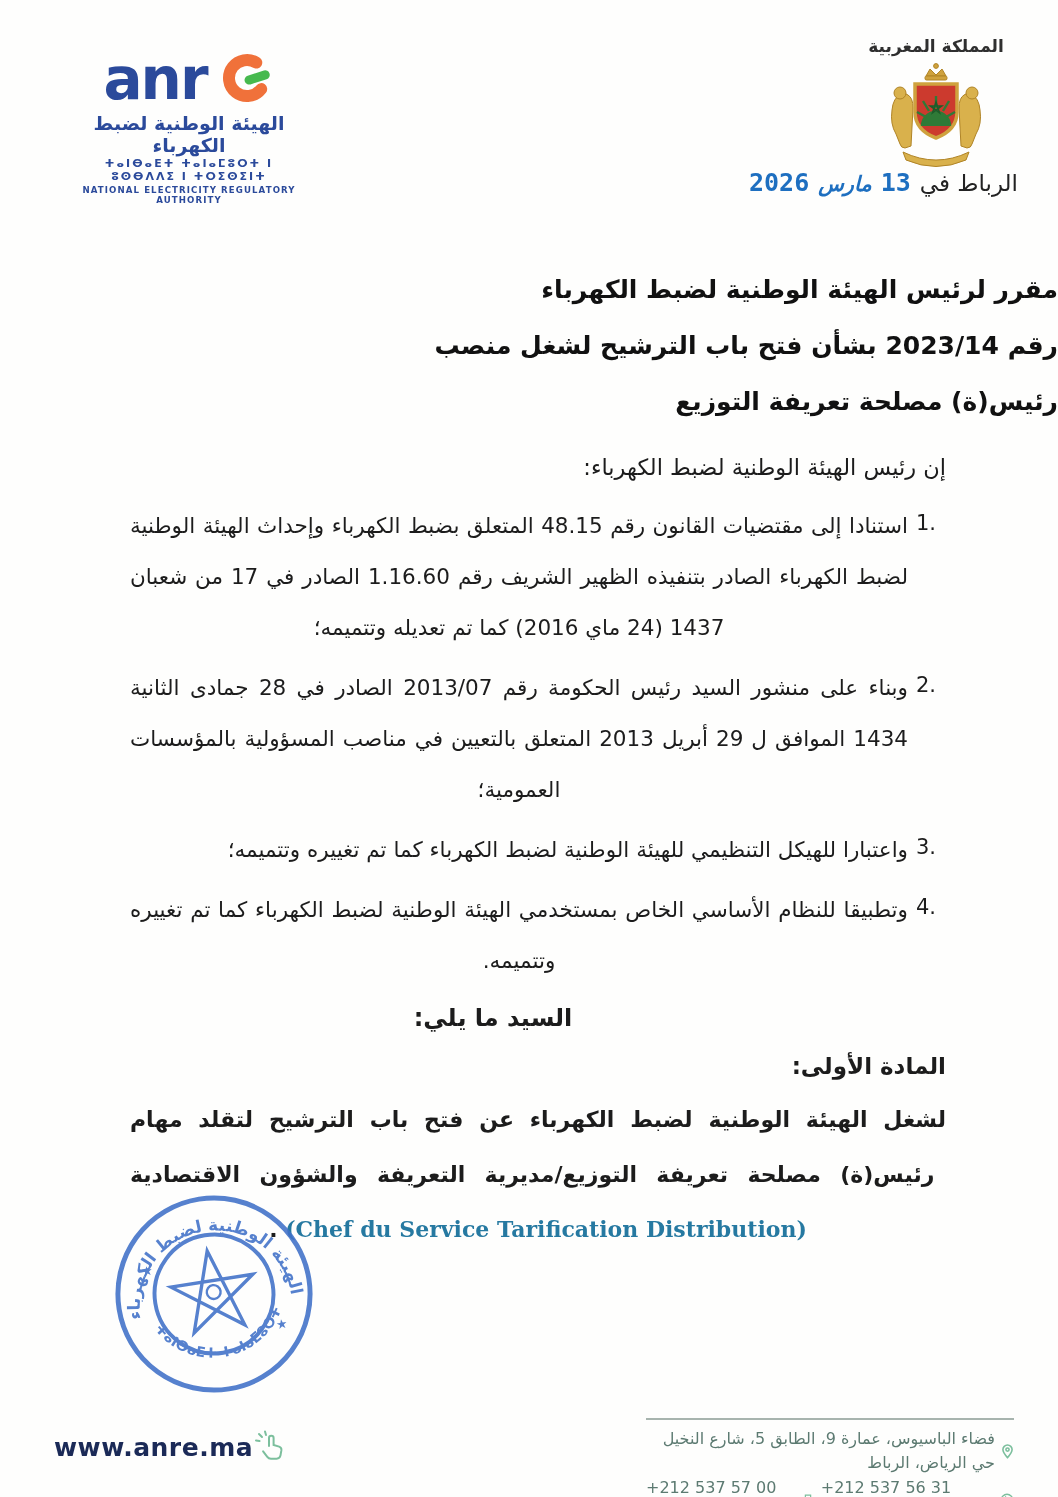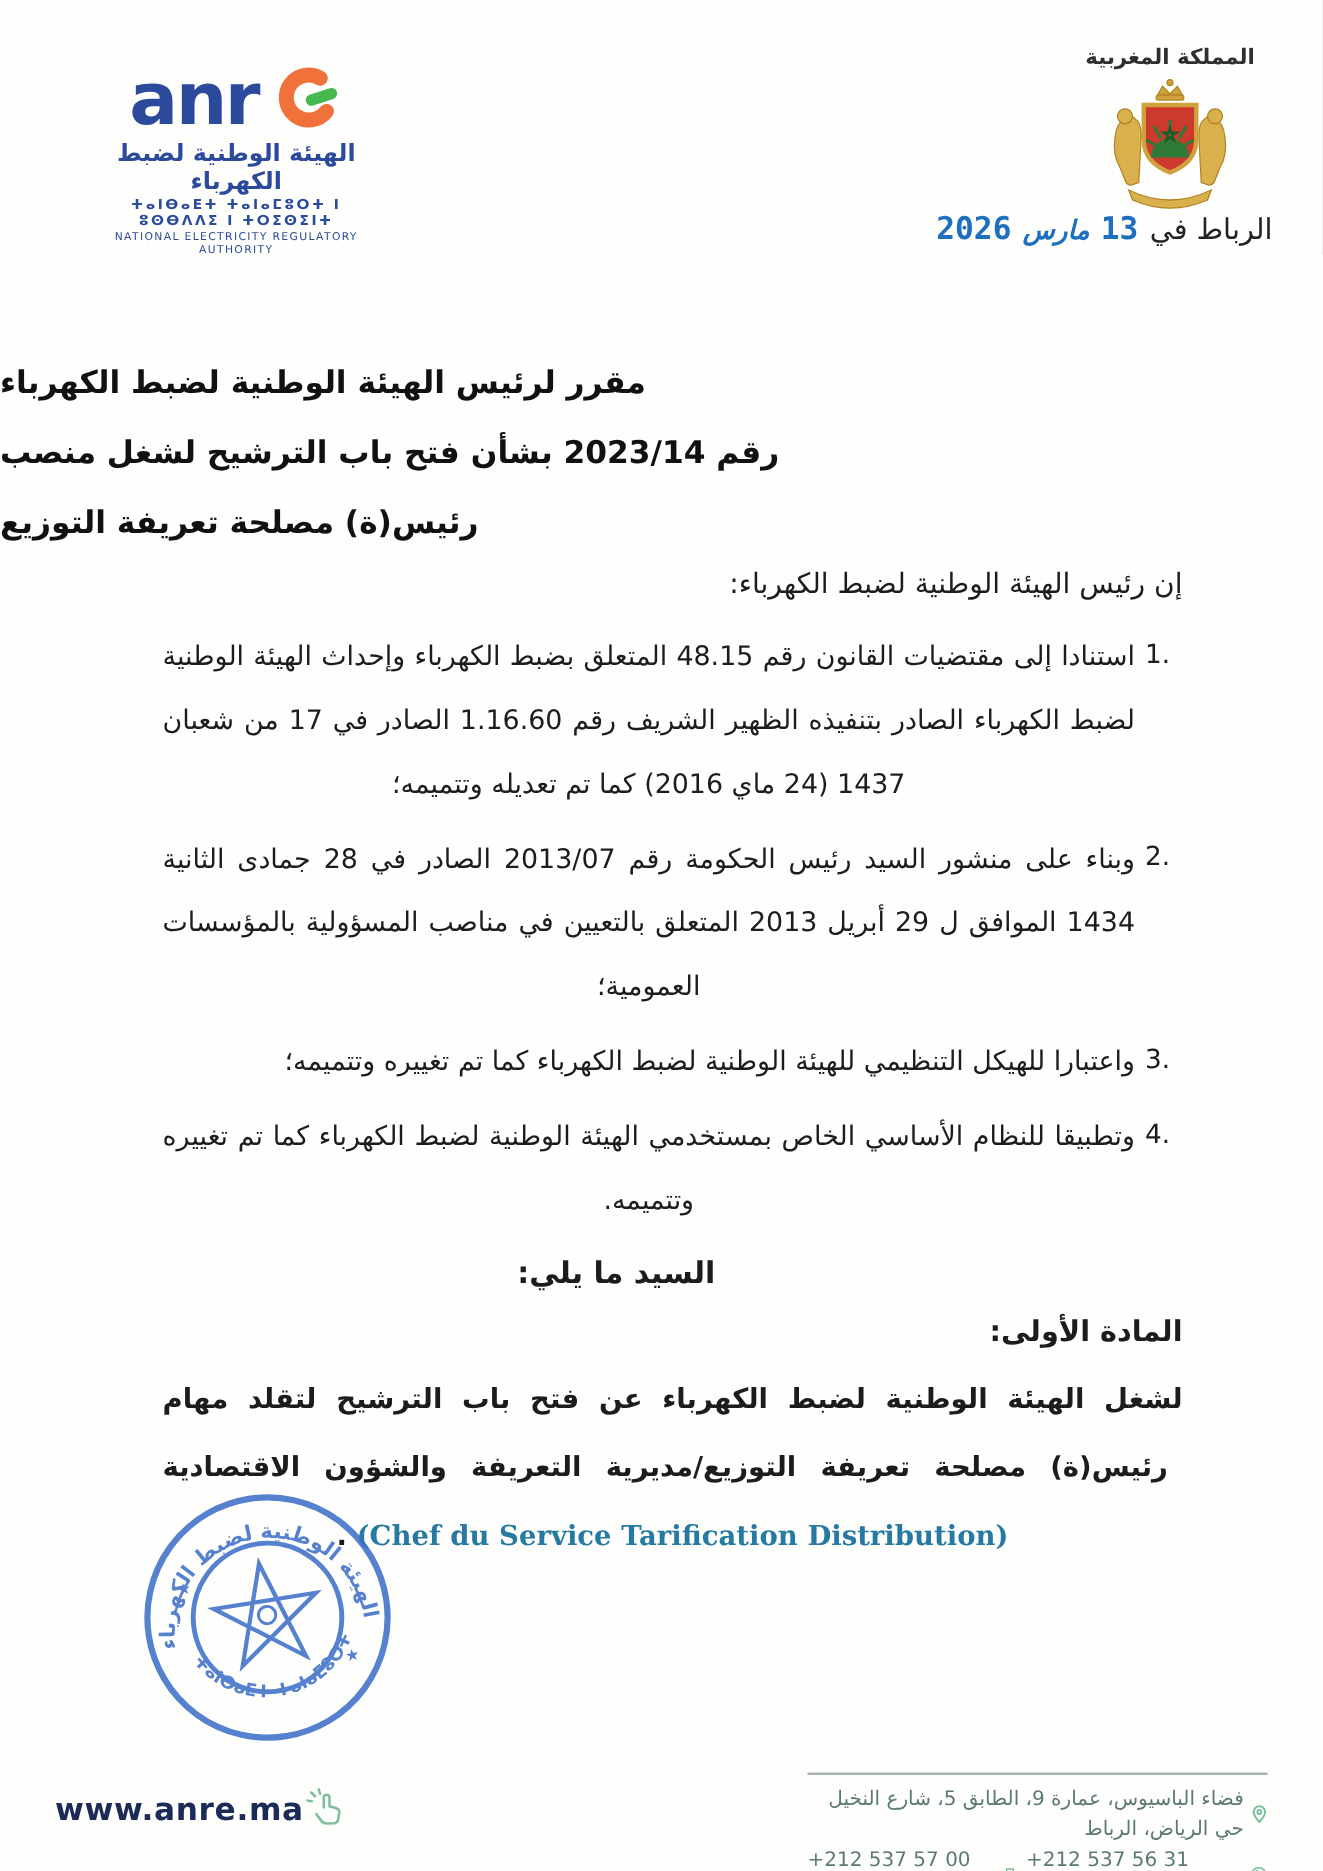--- a/index.html
+++ b/index.html
@@ -8,51 +8,51 @@
     position:relative; width:1058px; height:1497px; margin:0 auto;
     background:#fefefd; overflow:hidden;
     font-family:"DejaVu Sans", sans-serif; color:#1c1c1c;
   }
   
   .logo { position:absolute; left:74px; top:48px; width:230px; text-align:center; }
   .logo-word { display:flex; align-items:center; justify-content:center; gap:12px; height:62px; }
   .logo-letters { font-size:58px; font-weight:bold; color:#2b4a9b; letter-spacing:-2px; line-height:1; }
   .logo-ar  { font-size:19px; font-weight:bold; color:#2b4a9b; margin-top:2px; direction:rtl; }
   .logo-tif { font-size:11px; font-weight:bold; color:#2b4a9b; letter-spacing:2px; margin-top:1px; }
-  .logo-en  { font-size:8.6px; font-weight:normal; color:#2b4a9b; letter-spacing:1.1px; margin-top:2px; }
+  .logo-en  { font-size:8.6px; font-weight:bold; color:#2b4a9b; letter-spacing:1.1px; margin-top:2px; }
   
   .kingdom-block { position:absolute; right:42px; top:36px; width:160px; text-align:center; }
   .kingdom-label { font-size:17px; font-weight:bold; color:#2f2f2f; direction:rtl; }
   .coat { margin-top:4px; }
   
   .dateline { position:absolute; top:168px; right:40px; width:330px; direction:rtl; text-align:left;
               font-size:23px; display:flex; gap:9px; align-items:baseline; justify-content:flex-start;}
   .date-city { color:#222; }
   .date-stamp { color:#1e6fc0; font-weight:bold; font-family:"DejaVu Sans Mono", monospace; font-size:25px;text-align:center; }
   .date-month { color:#1e6fc0; font-weight:bold; font-style:italic; font-size:21px; font-family:"DejaVu Sans", sans-serif; }
   
-  .doc-title { position:absolute; top:278px; left:0; right:0; text-align:left; direction:rtl;
+  .doc-title { position:absolute; top:262px; left:0; right:0; text-align:right; direction:rtl;
                font-weight:bold; font-size:25px; line-height:56px; color:#111; }
   
   .body-text { position:absolute; left:130px; right:112px; top:446px; direction:rtl; font-size:21.5px; }
   .intro { text-align:right; font-size:22.5px; line-height:42px; margin-bottom:12px; }
   .item { display:flex; gap:8px; margin-bottom:9px; }
   .item-num { min-width:30px; direction:ltr; text-align:left; font-size:21px; padding-top:11px; }
   .item-body { flex:1; text-align:justify; text-align-last:center; line-height:51px; }
   .item-body.last-right { text-align-last:right; }
   .decision { text-align:center; font-weight:bold; font-size:24px; line-height:44px; margin:10px 0 4px;
               transform:translateX(-45px); }
   .article-heading { text-align:right; font-weight:bold; font-size:23px; line-height:44px; margin-bottom:4px; }
   .article { text-align:justify; text-align-last:center; font-weight:bold; font-size:22px; line-height:55px; }
   .article .fr { color:#2679a1; font-family:"DejaVu Serif", serif; font-size:22px; white-space:nowrap; }
   
   .stamp { position:absolute; left:110px; top:1190px; width:208px; height:208px;
            transform:rotate(-9deg); opacity:.88; }
   
-  .footer-left { position:absolute; left:44px; top:1430px; display:flex; align-items:center; gap:0; }
+  .footer-left { position:absolute; left:54px; top:1430px; display:flex; align-items:center; gap:0; }
   .site { font-size:25px; font-weight:bold; color:#1b2a57; letter-spacing:.5px; }
   .footer-right { position:absolute; right:44px; top:1418px; width:368px; border-top:2px solid #a7b4ae;
                   padding-top:7px; direction:rtl; color:#5c7a71; font-size:16px; line-height:24px; }
   .f-line { display:flex; align-items:center; gap:6px; justify-content:flex-start; }
   .f-line + .f-line { margin-top:1px; }
   .num { direction:ltr; unicode-bidi:isolate; }
   .f-icon { flex:0 0 auto; display:inline-flex; }
 </style>
 </head>
 <body>

